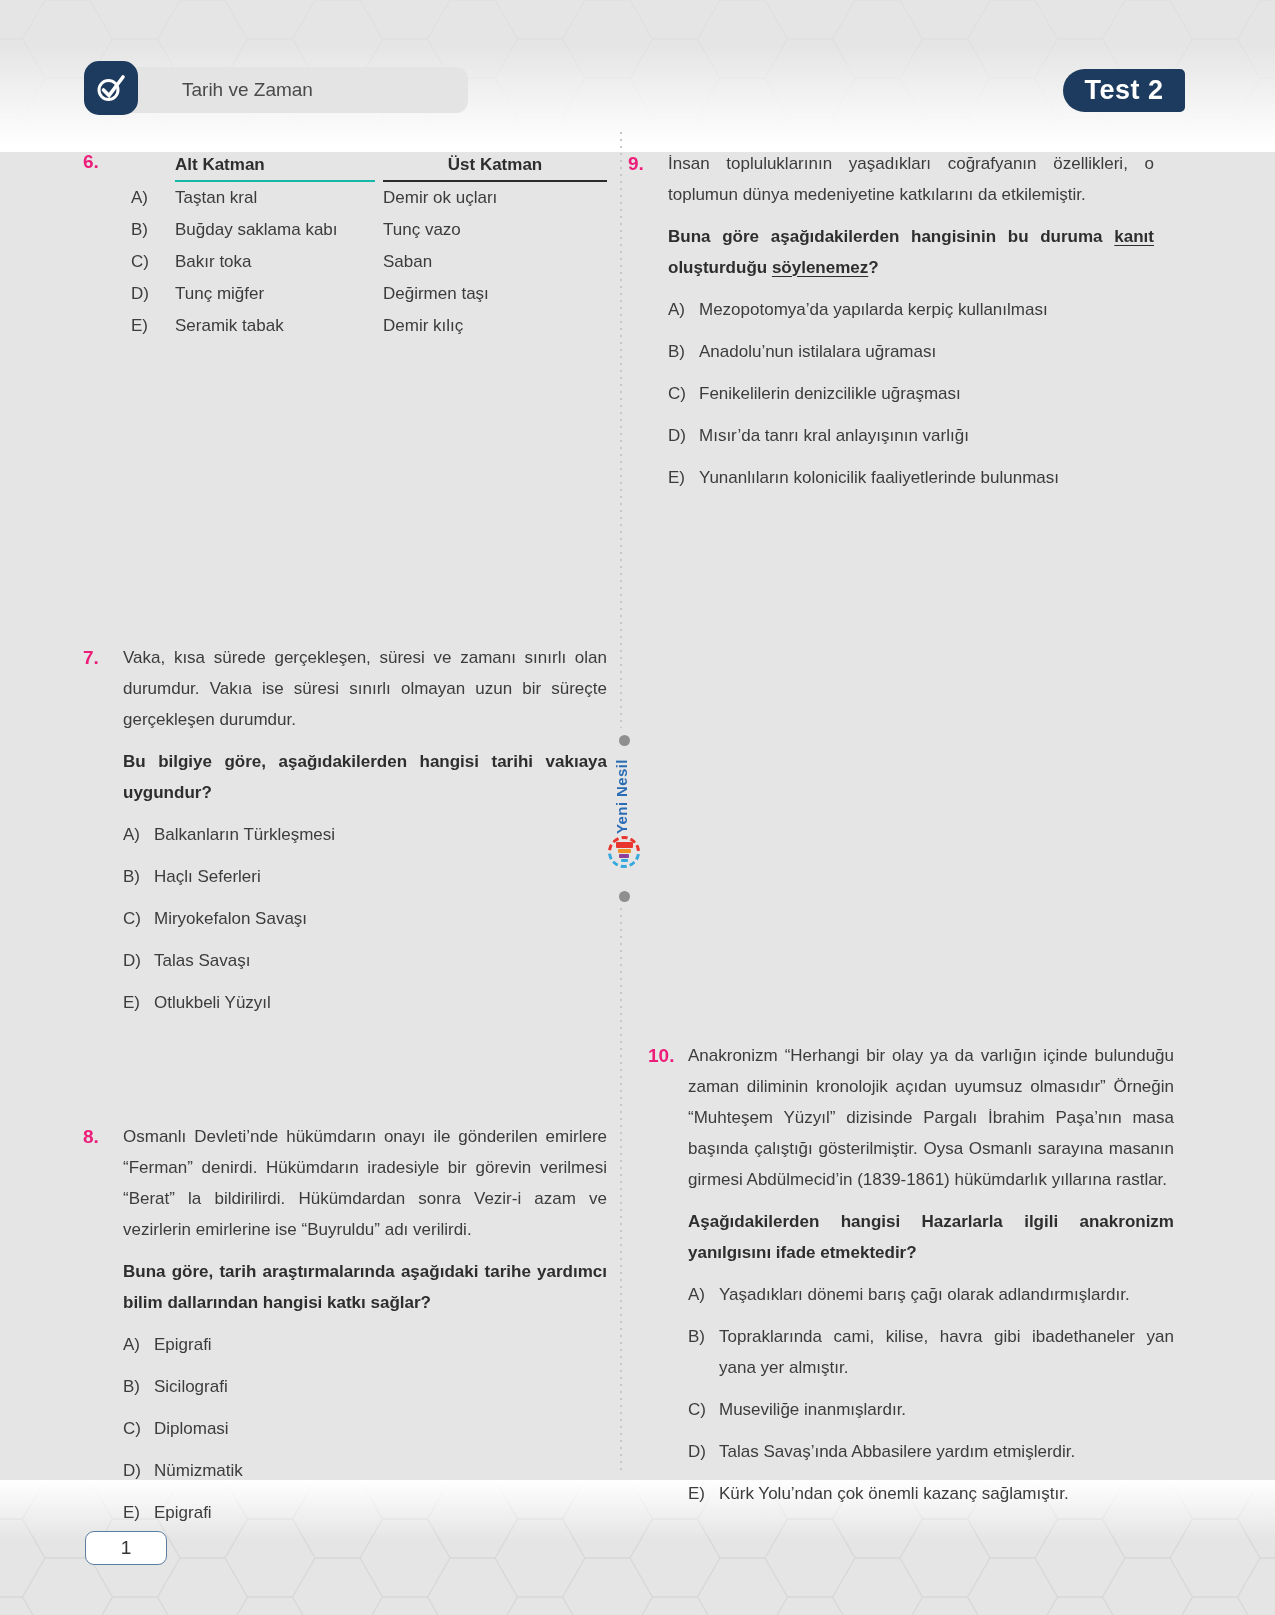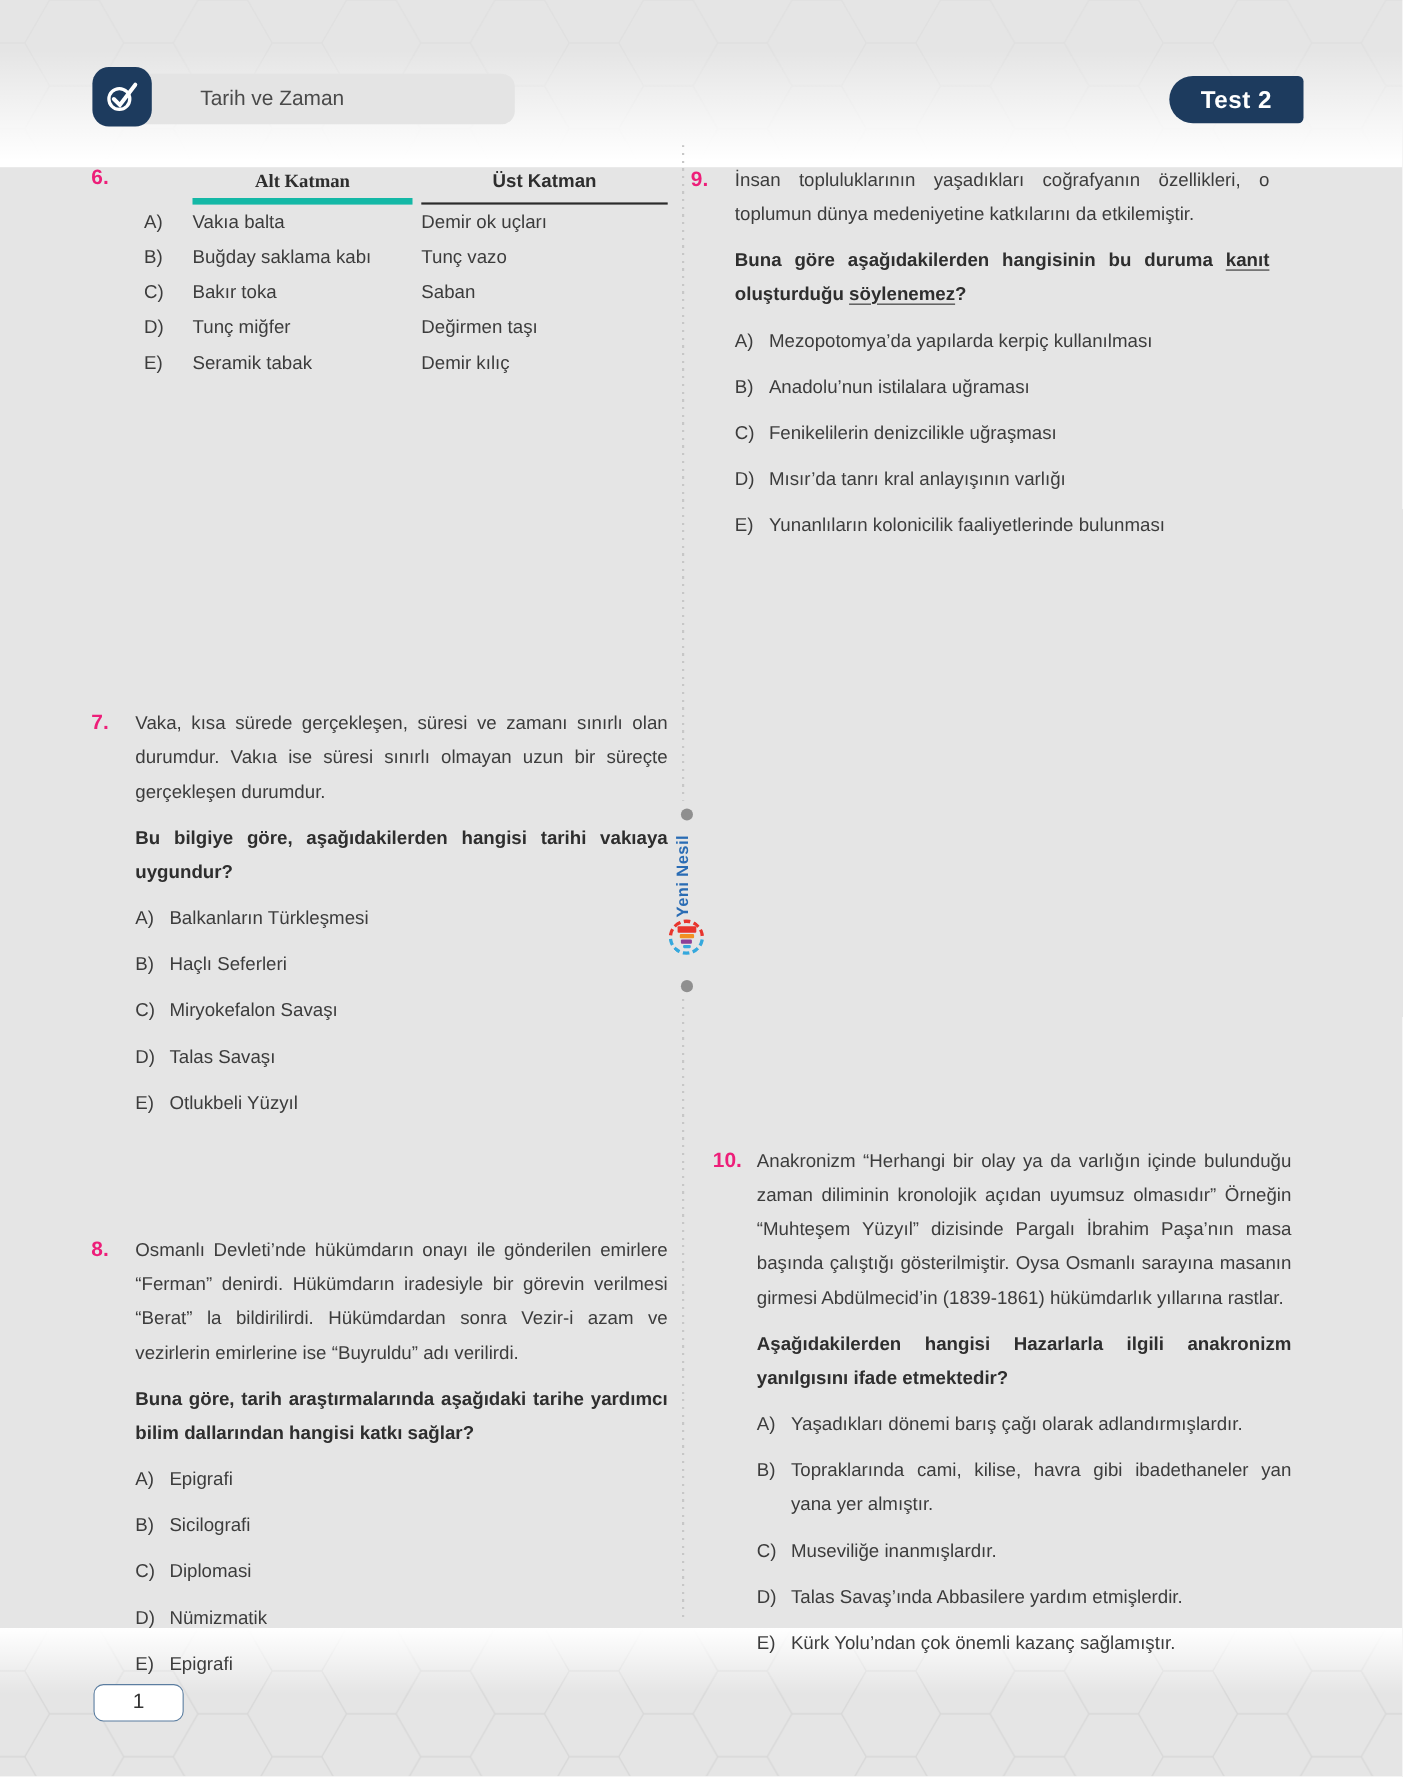--- a/index.html
+++ b/index.html
@@ -14,21 +14,21 @@
             background:linear-gradient(180deg,#fff 0%,rgba(255,255,255,0) 100%);}
 
   
   .lesson-bar{position:absolute;left:108px;top:67px;width:360px;height:46px;background:#e4e4e4;
               border-radius:12px;display:flex;align-items:center;padding-left:74px;box-sizing:border-box;
               color:#4a4a4a;font-size:19px;}
   .lesson-icon{position:absolute;left:84px;top:61px;width:54px;height:54px;background:#1d3b5e;
                border-radius:15px;display:flex;align-items:center;justify-content:center;}
   .test-badge{position:absolute;left:1063px;top:69px;width:122px;height:43px;background:#1d3b5e;
               border-radius:22px 5px 5px 22px;color:#fff;display:flex;align-items:center;justify-content:center;
-              font-size:22px;font-weight:bold;letter-spacing:0.5px;}
+              font-size:27px;font-weight:bold;letter-spacing:0.5px;}
 
   
   .divider-seg{position:absolute;left:620px;width:2px;
                background:repeating-linear-gradient(180deg,#c7c7c7 0 2px,rgba(255,255,255,0) 2px 7px);}
   .seg1{top:132px;height:596px;} .seg2{top:908px;height:564px;}
   .divider-dot{position:absolute;left:619px;width:11px;height:11px;border-radius:50%;background:#8f8f8f;}
   .dot1{top:735px;} .dot2{top:891px;}
   .brand-text{position:absolute;left:610px;top:758px;height:78px;width:22px;display:flex;align-items:center;justify-content:center;
               writing-mode:vertical-rl;transform:rotate(180deg);color:#2a6cb4;font-weight:bold;font-size:15px;letter-spacing:0.4px;}
   .brand-logo{position:absolute;left:608px;top:836px;width:32px;height:32px;border-radius:50%;
@@ -57,21 +57,21 @@
   .q6-left{left:83px;top:146px;width:524px;}
   .q7-left{left:83px;top:642px;width:524px;}
   .q8-left{left:83px;top:1121px;width:524px;}
   .q9-right{left:628px;top:148px;width:526px;}
   .q10-right{left:648px;top:1040px;width:526px;}
 
   
   .q6-table{margin:4px 0 0 8px;}
   .q6-head{display:flex;font-weight:bold;color:#2e2e2e;line-height:30px;}
   .q6-head .sp{flex:0 0 44px;}
-  .q6-head .h1{flex:0 0 200px;text-align:center;border-bottom:6px solid #14b8a6;font-family:Liberation Serif, serif;}
+  .q6-head .h1{flex:0 0 200px;border-bottom:2px solid #14b8a6;}
   .q6-head .gap{flex:0 0 8px;}
   .q6-head .h2{flex:1;text-align:center;border-bottom:2px solid #2b2b2b;}
   .q6-row{display:flex;line-height:32px;text-align:left;}
   .q6-row .letter{flex:0 0 44px;}
   .q6-row .c1{flex:0 0 208px;}
   .q6-row .c2{flex:1;}
   .q6-table .q6-row:first-of-type{margin-top:6px;}
 
   
   .page-num{position:absolute;left:85px;top:1531px;width:80px;height:32px;background:#fff;
@@ -147,21 +147,21 @@
     <div class="qbody">
       <div class="q6-table">
         <div class="q6-head">
           <span class="sp"></span>
           <span class="h1">Alt Katman</span>
           <span class="gap"></span>
           <span class="h2">Üst Katman</span>
         </div>
         <div class="q6-row">
           <span class="letter">A)</span>
-          <span class="c1">Vakıa balta</span>
+          <span class="c1">Taştan kral</span>
           <span class="c2">Demir ok uçları</span>
         </div>
         <div class="q6-row">
           <span class="letter">B)</span>
           <span class="c1">Buğday saklama kabı</span>
           <span class="c2">Tunç vazo</span>
         </div>
         <div class="q6-row">
           <span class="letter">C)</span>
           <span class="c1">Bakır toka</span>

